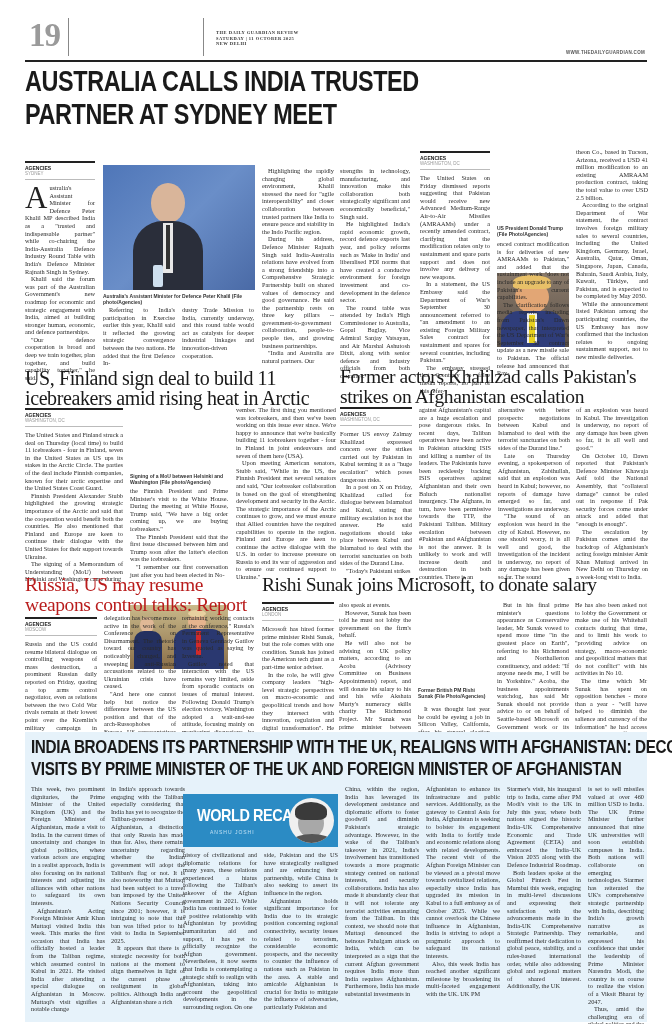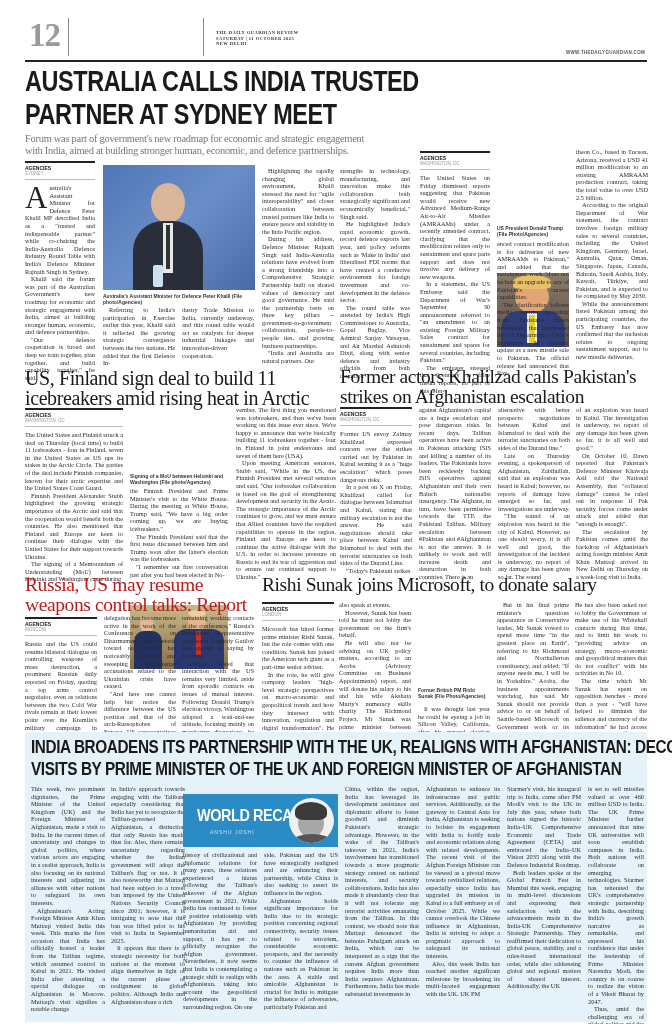--- a/index.html
+++ b/index.html
@@ -15,36 +15,35 @@
 .dateline{font-family:"Liberation Sans",sans-serif;font-size:4.5px;color:#999;border-bottom:1px solid #bbb;padding-bottom:3px;margin-bottom:4px}
 .caption{font-family:"Liberation Sans",sans-serif;font-size:5px;font-weight:700;color:#333;line-height:6px}
 .photo{background:#6b7da0;overflow:hidden;position:relative}
 .col{position:absolute}
 .dropcap{float:left;font-family:"Liberation Serif",serif;font-size:31px;line-height:26px;margin:1px 2px 0 0;color:#222}
 </style>
 </head>
 <body>
 
 <div class="abs" style="left:25px;top:14px;width:622px;height:47px;">
-  <div class="abs serif" style="left:4px;top:3px;font-size:33px;font-weight:700;color:#9a9a9a;letter-spacing:-1px;">12</div>
+  <div class="abs serif" style="left:4px;top:3px;font-size:33px;font-weight:700;color:#9a9a9a;letter-spacing:-1px;">19</div>
   <div class="abs" style="left:43px;top:4px;width:1px;height:38px;background:#888;"></div>
   <div class="abs" style="left:178px;top:4px;width:1px;height:38px;background:#888;"></div>
   <div class="abs" style="left:191px;top:16px;font-family:'Liberation Serif',serif;font-weight:700;font-size:4.5px;line-height:5.6px;letter-spacing:0.5px;color:#333;">
     <div>THE DAILY GUARDIAN REVIEW</div>
     <div>SATURDAY | 11 OCTOBER 2025</div>
     <div>NEW DELHI</div>
   </div>
   <div class="abs" style="right:2px;top:36px;font-family:'Liberation Sans',sans-serif;font-weight:700;font-size:4.5px;color:#555;letter-spacing:0.3px;">WWW.THEDAILYGUARDIAN.COM</div>
 </div>
 <div class="abs" style="left:25px;top:60px;width:622px;height:2px;background:#222;"></div>
 
 <div>
   <div class="abs cond" style="left:25px;top:64px;font-size:30px;line-height:34px;color:#1a1a1a;white-space:nowrap;transform:scaleX(0.78);">AUSTRALIA CALLS INDIA TRUSTED</div>
   <div class="abs cond" style="left:25px;top:97px;font-size:30px;line-height:34px;color:#1a1a1a;white-space:nowrap;transform:scaleX(0.78);">PARTNER AT SYDNEY MEET</div>
-  <div class="abs serif" style="left:25px;top:133px;width:350px;font-size:10.5px;line-height:12px;color:#777;letter-spacing:-0.3px;">Forum was part of government's new roadmap for economic and strategic engagement with India, aimed at building stronger human, economic, and defence partnerships.</div>
 
   <div class="col" style="left:25px;top:161px;width:70px;">
     <div class="agencies">AGENCIES</div>
     <div class="dateline">SYDNEY</div>
     <div class="body-text">
       <p class="first"><span class="dropcap">A</span><span>ustralia's Assistant Minister for Defence Peter Khalil MP described India as a "trusted and indispensable partner" while co-chairing the India-Australia Defence Industry Round Table with India's Defence Minister Rajnath Singh in Sydney.</span></p>
       <p>Khalil said the forum was part of the Australian Government's new roadmap for economic and strategic engagement with India, aimed at building stronger human, economic, and defence partnerships.</p>
       <p>"Our defence cooperation is broad and deep we train together, plan together, and build capability together," he said.</p>
     </div>
   </div>

